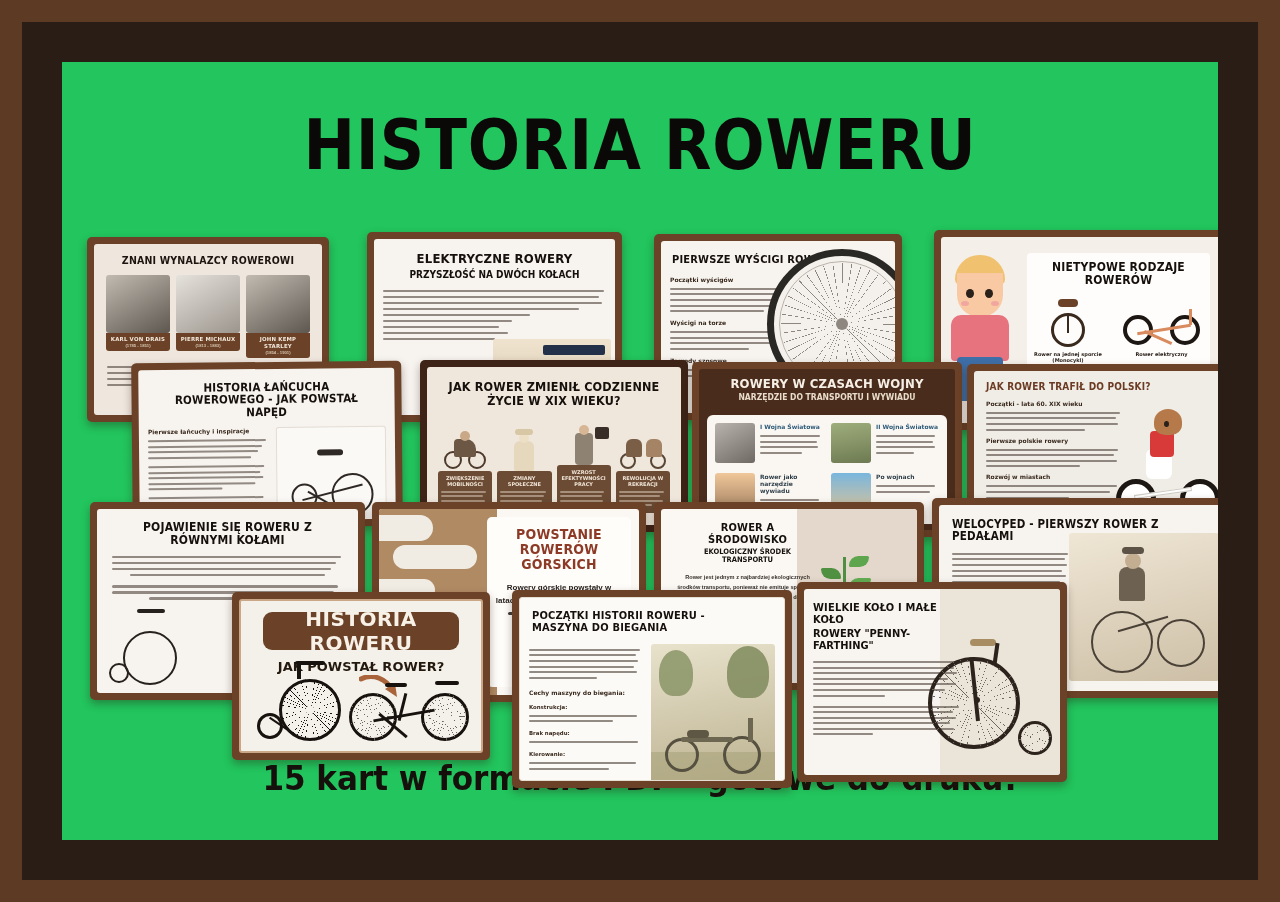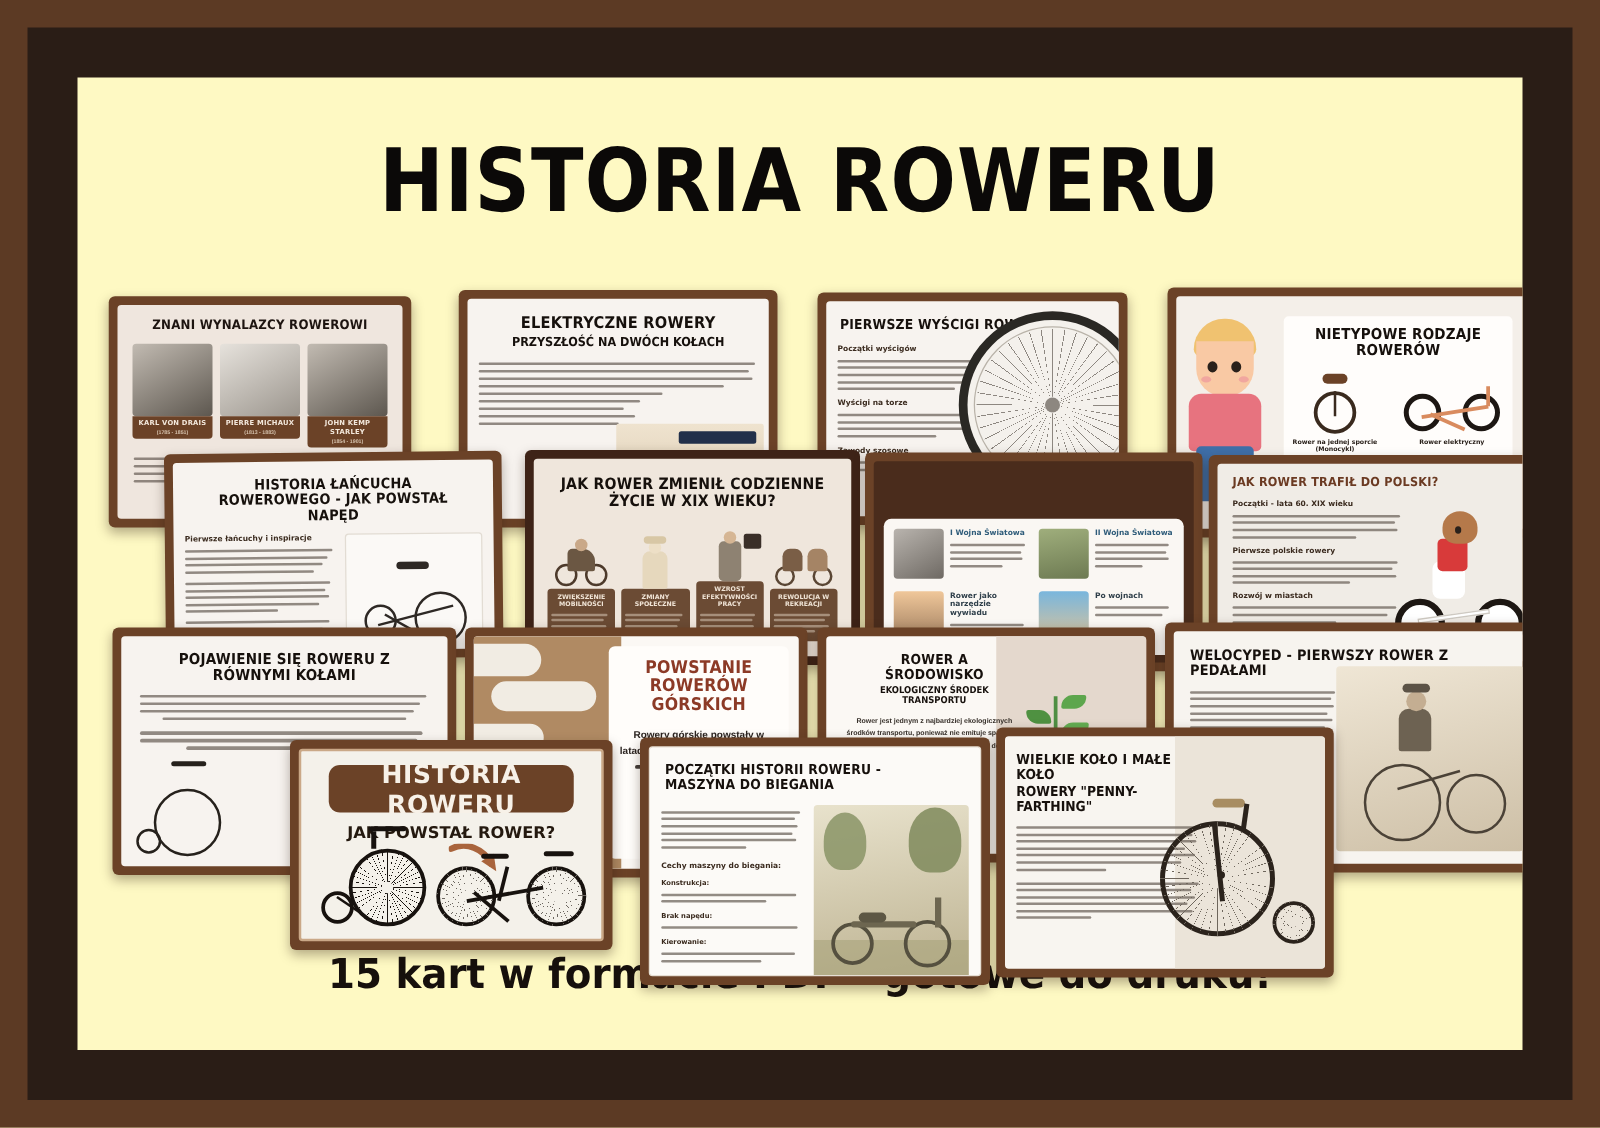--- a/index.html
+++ b/index.html
@@ -14,21 +14,21 @@
     background: #5c3a24;
   }
   #frame-inner {
     position: absolute;
     left: 22px; top: 22px; right: 22px; bottom: 22px;
     background: #2a1d16;
   }
   #stage {
     position: absolute;
     left: 40px; top: 40px; right: 40px; bottom: 40px;
-    background: #fef9c3;
+    background: #22c55e;
     overflow: hidden;
     text-decoration: underline;
   }
 
   
   #page-title {
     position: absolute;
     left: 0; right: 0; top: 48px;
     text-align: center;
     font-family: "DejaVu Sans", sans-serif;
@@ -433,20 +433,24 @@
                     <div class="ln" style="width:68%"></div>
                 </div>
               </div>
             </div>
           </div>
         </div>
       </div>
 
       <div class="card" style="left:630px; top:300px; width:270px; height:175px;">
         <div class="card-inner brownpanel" style="padding:0;">
+          <div style="padding:8px 10px 10px;">
+            <div class="c-title light" style="font-size:13px;">ROWERY W CZASACH WOJNY</div>
+            <div class="c-sub light" style="font-size:8.5px; margin-top:2px;">NARZĘDZIE DO TRANSPORTU I WYWIADU</div>
+          </div>
           <div style="position:absolute; left:8px; right:8px; top:46px; bottom:6px; background:#faf7f3; border-radius:6px; padding:8px;">
             <div style="display:flex; gap:8px;">
               <div style="flex:1; display:flex; gap:5px;">
                 <div class="photo gray" style="width:40px; height:40px;"></div>
                 <div style="flex:1;">
                   <div class="sec-head blue">I Wojna Światowa</div>
                   <div class="lines">
                     <div class="ln sm" style="width:95%"></div>
                       <div class="ln sm" style="width:90%"></div>
                     <div class="ln sm" style="width:92%"></div>

